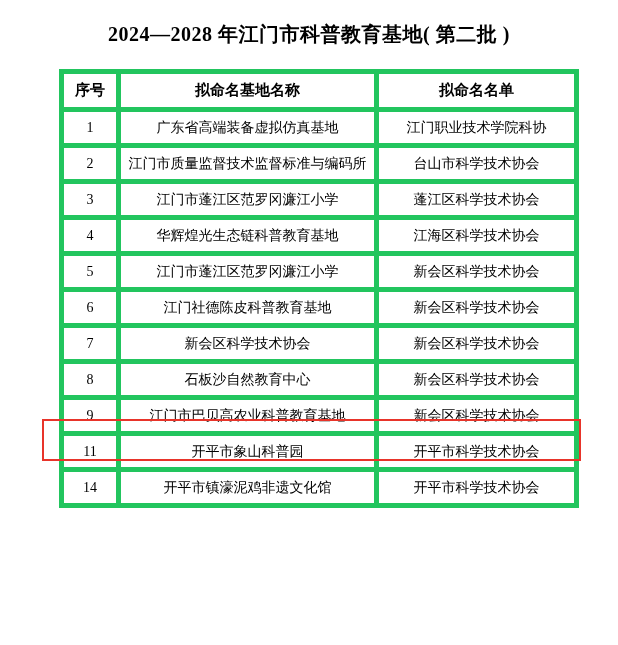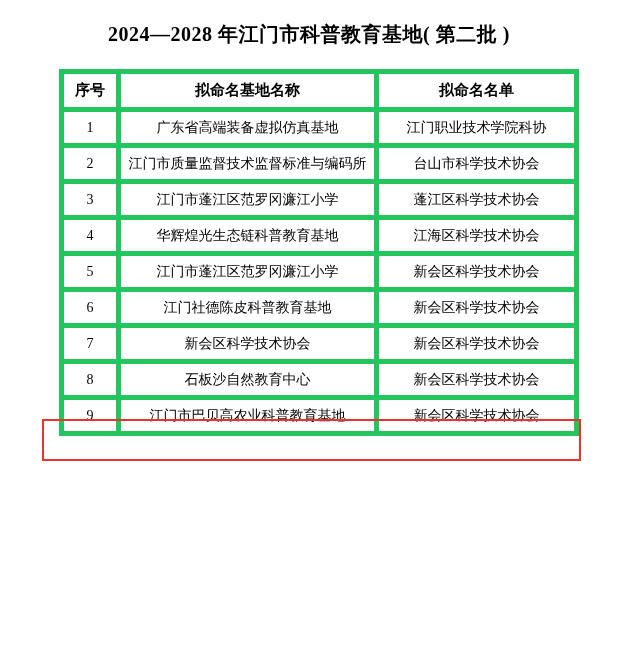--- a/index.html
+++ b/index.html
@@ -128,18 +128,28 @@
           <tr>
             <td class="col-no">8</td>
             <td class="col-name">石板沙自然教育中心</td>
             <td class="col-unit">新会区科学技术协会</td>
           </tr>
           <tr>
             <td class="col-no">9</td>
             <td class="col-name">江门市巴贝高农业科普教育基地</td>
             <td class="col-unit">新会区科学技术协会</td>
           </tr>
+          <tr>
+            <td class="col-no">11</td>
+            <td class="col-name">开平市象山科普园</td>
+            <td class="col-unit">开平市科学技术协会</td>
+          </tr>
+          <tr>
+            <td class="col-no">14</td>
+            <td class="col-name">开平市镇濠泥鸡非遗文化馆</td>
+            <td class="col-unit">开平市科学技术协会</td>
+          </tr>
         </tbody>
     </table>
     <div class="highlight-box" id="highlight-box" style="border-color: rgb(232, 52, 42); left: -17.5px; top: 349.5px; width: 539px; height: 42px;"></div>
   </div>
 
 </div>
 
 </body></html>

